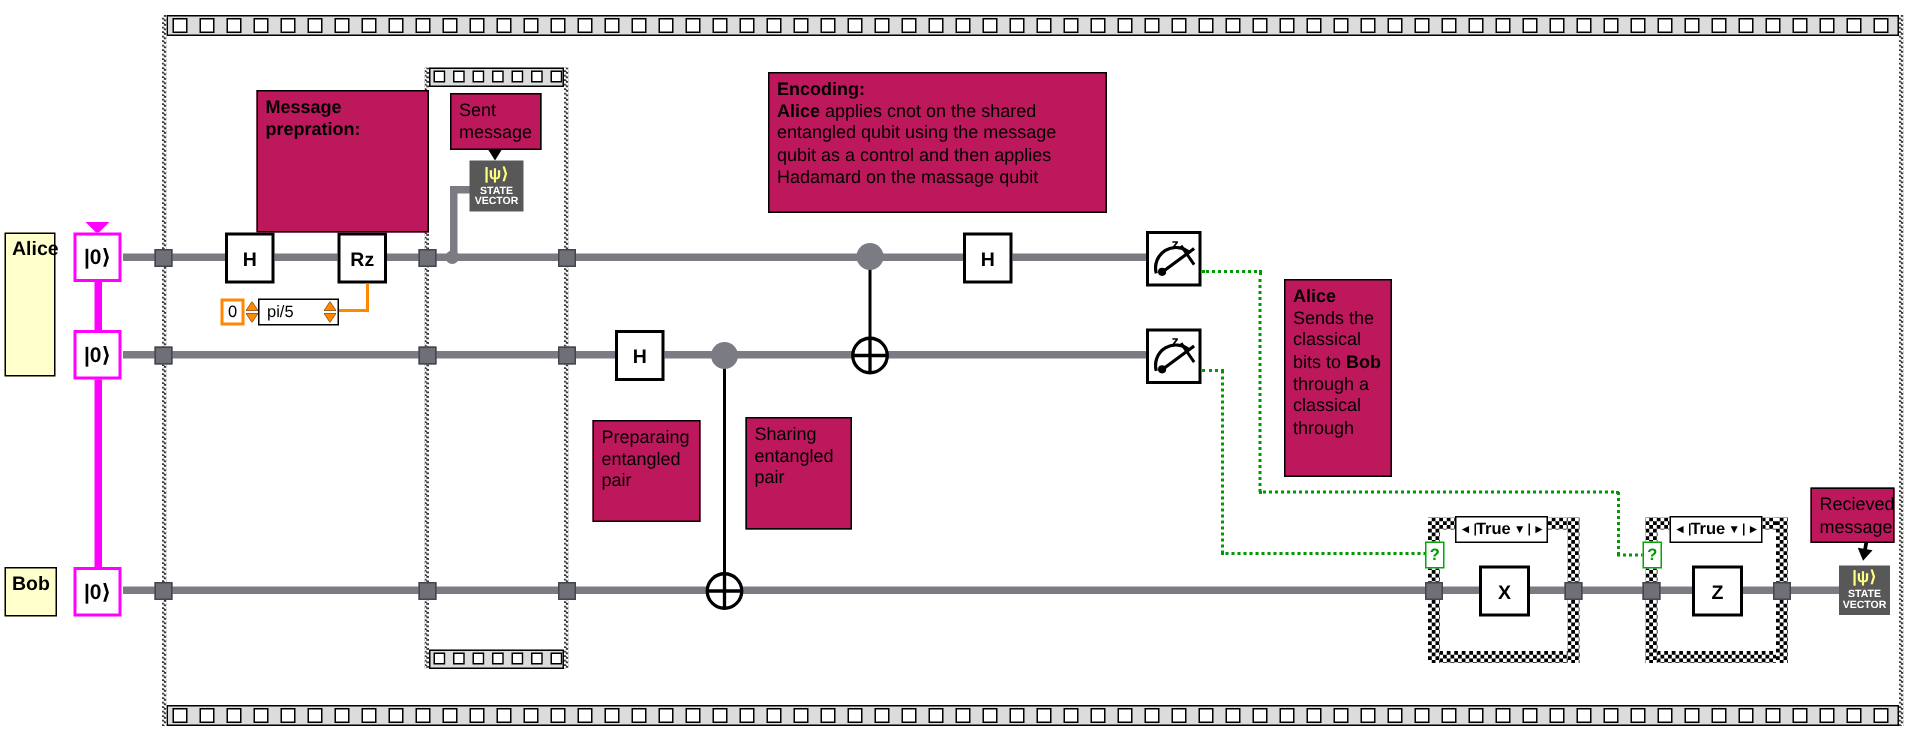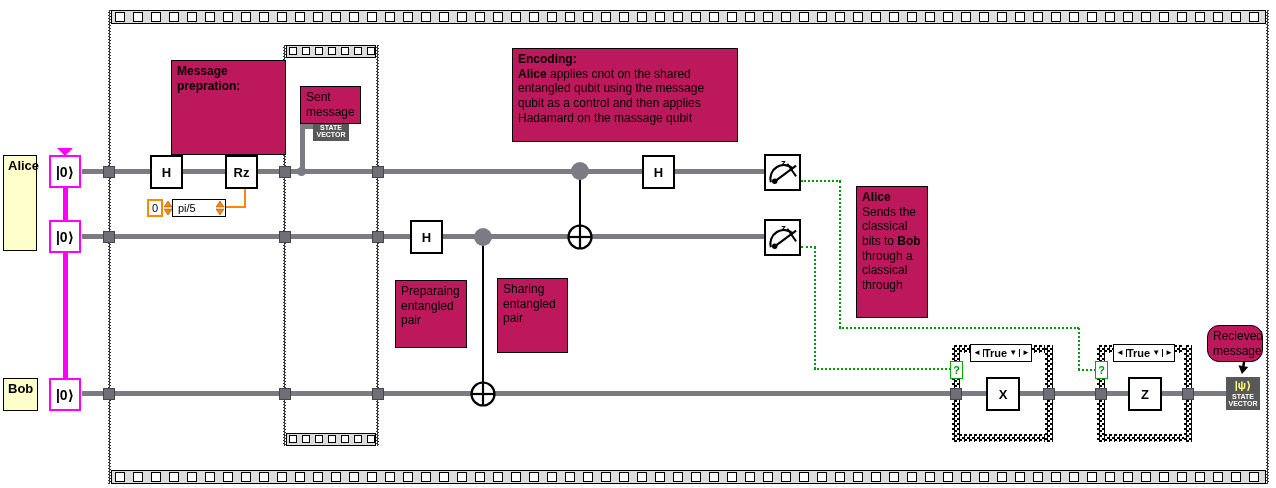--- a/index.html
+++ b/index.html
@@ -245,22 +245,22 @@
       </svg>
   </div>
   <div class="abs sv" style="left:1226px;top:377px;width:34px;height:33px;">
     <div class="psi">|ψ⟩</div>
     <div class="cap">STATE</div>
     <div class="cap">VECTOR</div>
   </div>
 
   <div class="abs note" style="left:147px;top:60px;width:115px;height:95px;margin-left:24px;"><span class="b">Message prepration:
 </span></div>
-  <div class="abs note" style="left:300px;top:62px;width:61px;height:38px;margin-top:24px;"><span>Sent message</span></div>
+  <div class="abs note" style="left:300px;top:62px;width:61px;height:38px;"><span>Sent message</span></div>
   <div class="abs note" style="left:512px;top:48px;width:226px;height:94px;"><span class="b">Encoding:
 </span><span class="b">Alice</span><span> applies cnot on the shared entangled qubit using the message qubit as a control and then applies Hadamard on the massage qubit</span></div>
   <div class="abs note" style="left:856px;top:186px;width:72px;height:132px;"><span class="b">Alice
 </span><span>Sends the classical bits to </span><span class="b">Bob</span><span> through a classical through</span></div>
   <div class="abs note" style="left:497px;top:278px;width:71px;height:75px;"><span>Sharing entangled pair</span></div>
   <div class="abs note" style="left:395px;top:280px;width:72px;height:68px;"><span>Preparaing entangled pair</span></div>
-  <div class="abs note" style="left:1207px;top:325px;width:56px;height:37px;border-radius:12px;"><span>Recieved message</span></div>
+  <div class="abs note" style="left:1207px;top:325px;width:56px;height:37px;"><span>Recieved message</span></div>
 
 </div>
 
 </body></html>

